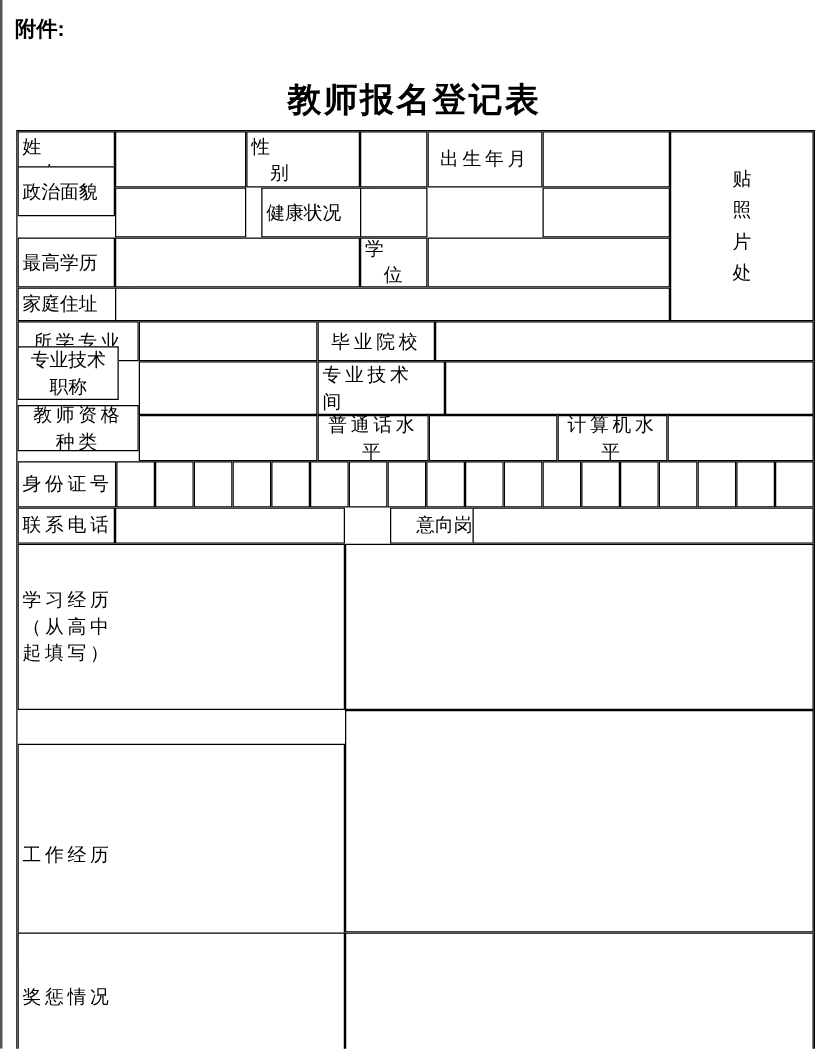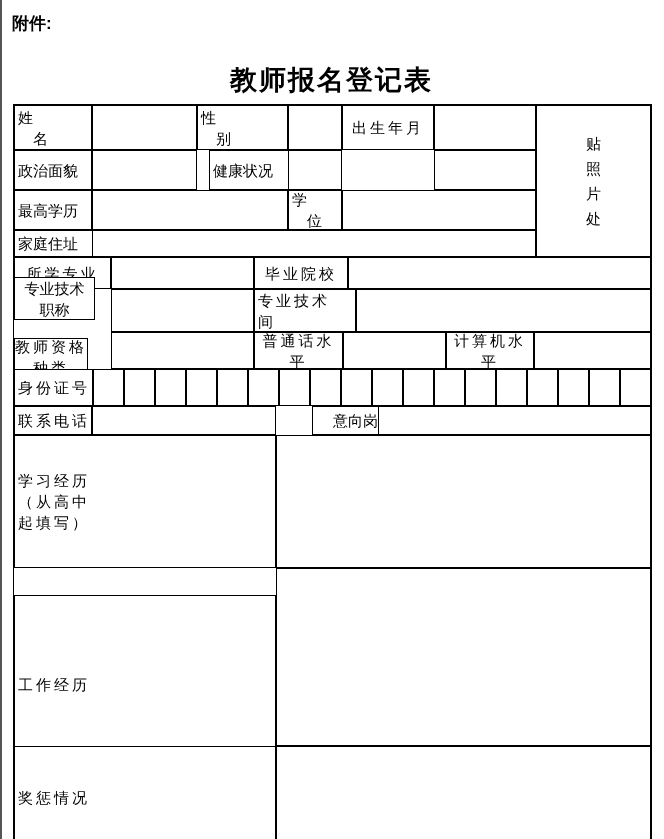--- a/index.html
+++ b/index.html
@@ -48,21 +48,21 @@
   <div class="cell lf" style="left:183px;top:0;width:91px;height:45px;">性
 　别</div>
   <div class="cell" style="left:274px;top:0;width:54px;height:45px;"></div>
   <div class="cell sp3" style="left:328px;top:0;width:92px;height:45px;">出生年月</div>
   <div class="cell" style="left:420px;top:0;width:102px;height:45px;"></div>
   <div class="cell photo" style="left:522px;top:0;width:115px;height:152px;">贴
 照
 片
 处</div>
 
-  <div class="cell lf" style="left:0;top:45px;width:78px;height:40px;">政治面貌</div>
+  <div class="cell lf" style="left:0;top:28px;width:78px;height:40px;">政治面貌</div>
   <div class="cell" style="left:78px;top:45px;width:105px;height:40px;"></div>
   <div class="cell lf" style="left:183px;top:45px;width:91px;height:40px;margin-left:12px;">健康状况</div>
   <div class="cell" style="left:274px;top:45px;width:54px;height:40px;"></div>
   <div class="cell" style="left:420px;top:45px;width:102px;height:40px;"></div>
 
   <div class="cell lf" style="left:0;top:85px;width:78px;height:40px;">最高学历</div>
   <div class="cell" style="left:78px;top:85px;width:196px;height:40px;"></div>
   <div class="cell lf" style="left:274px;top:85px;width:54px;height:40px;">学
 　位</div>
   <div class="cell" style="left:328px;top:85px;width:194px;height:40px;"></div>
@@ -75,21 +75,21 @@
   <div class="cell sp3" style="left:240px;top:152px;width:94px;height:32px;">毕业院校</div>
   <div class="cell" style="left:334px;top:152px;width:303px;height:32px;"></div>
 
   <div class="cell" style="left:0;top:172px;width:81px;height:43px;">专业技术
 职称</div>
   <div class="cell" style="left:97px;top:184px;width:143px;height:43px;"></div>
   <div class="cell lf sp3" style="left:240px;top:184px;width:102px;height:43px;">专业技术
 间</div>
   <div class="cell" style="left:342px;top:184px;width:295px;height:43px;"></div>
 
-  <div class="cell sp3" style="left:0;top:233px;width:74px;height:37px;">教师资格
+  <div class="cell sp3" style="left:0;top:219px;width:97px;height:37px;">教师资格
 种类</div>
   <div class="cell" style="left:97px;top:227px;width:143px;height:37px;"></div>
   <div class="cell sp3" style="left:240px;top:227px;width:89px;height:37px;">普通话水
 平</div>
   <div class="cell" style="left:329px;top:227px;width:103px;height:37px;"></div>
   <div class="cell sp3" style="left:432px;top:227px;width:88px;height:37px;">计算机水
 平</div>
   <div class="cell" style="left:520px;top:227px;width:117px;height:37px;"></div>
 
   <div class="cell lf sp3" style="left:0;top:264px;width:79px;height:37px;">身份证号</div>

